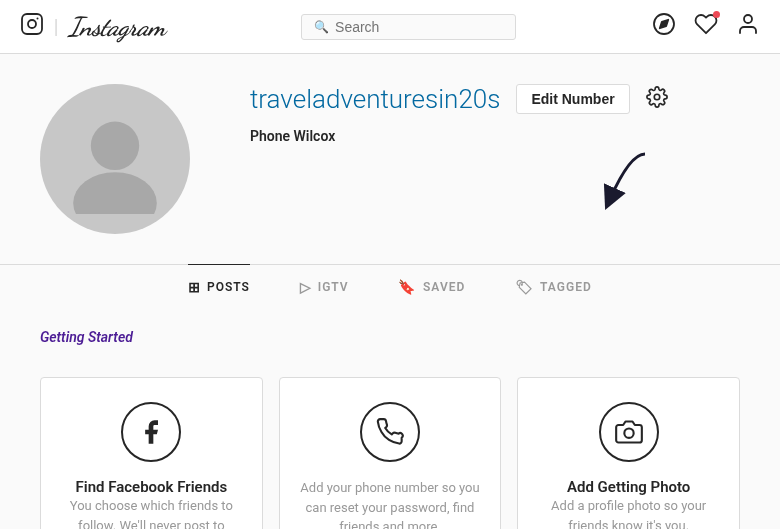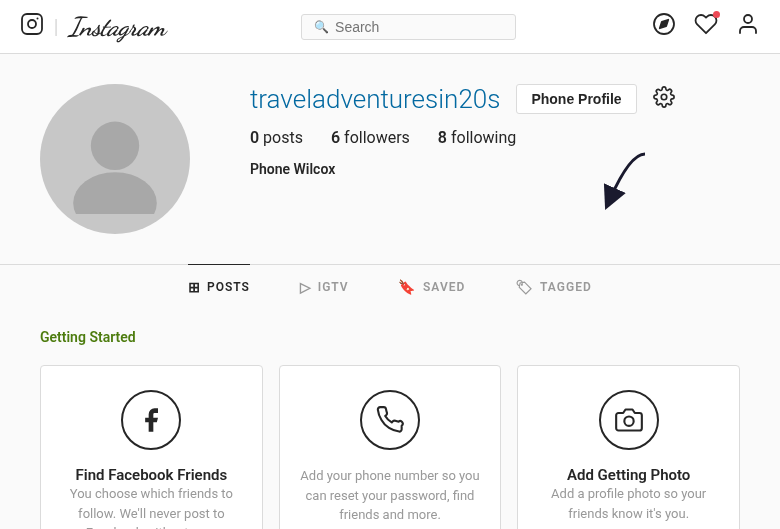--- a/index.html
+++ b/index.html
@@ -71,21 +71,21 @@
     .tab {
       display: flex; align-items: center; gap: 6px;
       padding: 14px 0; font-size: 12px; font-weight: 600; letter-spacing: 1px;
       color: #999; cursor: pointer; text-transform: uppercase; border-top: 1px solid transparent; margin-top: -1px;
     }
     .tab.active { color: #262626; border-top: 1px solid #262626; }
     .tab-icon { font-size: 14px; }
 
     
     .content-area { max-width: 780px; margin: 0 auto; padding: 20px 40px 30px; }
-    .section-title { font-size: 14px; font-weight: 600; color: #4d7c0f; margin-bottom: 20px; }
+    .section-title { font-size: 14px; font-weight: 600; color: #4c1d95; margin-bottom: 32px; font-style: italic; }
 
     .cards-row { display: flex; gap: 16px; }
     .card {
       flex: 1; background: #fff; border: 1px solid #dbdbdb; border-radius: 4px;
       padding: 24px 20px 20px; display: flex; flex-direction: column; align-items: center; text-align: center;
     }
     .card-icon-circle {
       width: 60px; height: 60px; border-radius: 50%; border: 2px solid #262626;
       display: flex; align-items: center; justify-content: center;
       font-size: 26px; margin-bottom: 16px; color: #262626;
@@ -146,34 +146,29 @@
         <svg class="avatar-svg" viewBox="0 0 100 100" xmlns="http://www.w3.org/2000/svg">
           <circle cx="50" cy="38" r="22" fill="#a8a8a8"></circle>
           <ellipse cx="50" cy="90" rx="38" ry="28" fill="#a8a8a8"></ellipse>
         </svg>
       </div>
     </div>
 
     <div class="profile-info">
       <div class="profile-top">
         <span class="username">traveladventuresin20s</span>
-        <button class="edit-profile-btn">Phone Profile</button>
+        <button class="edit-profile-btn">Edit Number</button>
         <span class="settings-gear">
           <svg width="22" height="22" viewBox="0 0 24 24" fill="none" stroke="#262626" stroke-width="1.8" stroke-linecap="round" stroke-linejoin="round">
             <circle cx="12" cy="12" r="3"></circle>
             <path d="M19.4 15a1.65 1.65 0 0 0 .33 1.82l.06.06a2 2 0 0 1-2.83 2.83l-.06-.06a1.65 1.65 0 0 0-1.82-.33 1.65 1.65 0 0 0-1 1.51V21a2 2 0 0 1-4 0v-.09A1.65 1.65 0 0 0 9 19.4a1.65 1.65 0 0 0-1.82.33l-.06.06a2 2 0 0 1-2.83-2.83l.06-.06A1.65 1.65 0 0 0 4.68 15a1.65 1.65 0 0 0-1.51-1H3a2 2 0 0 1 0-4h.09A1.65 1.65 0 0 0 4.6 9a1.65 1.65 0 0 0-.33-1.82l-.06-.06a2 2 0 0 1 2.83-2.83l.06.06A1.65 1.65 0 0 0 9 4.68a1.65 1.65 0 0 0 1-1.51V3a2 2 0 0 1 4 0v.09a1.65 1.65 0 0 0 1 1.51 1.65 1.65 0 0 0 1.82-.33l.06-.06a2 2 0 0 1 2.83 2.83l-.06.06A1.65 1.65 0 0 0 19.4 9a1.65 1.65 0 0 0 1.51 1H21a2 2 0 0 1 0 4h-.09a1.65 1.65 0 0 0-1.51 1z"></path>
           </svg>
         </span>
       </div>
 
-      <div class="profile-stats">
-        <div class="stat"><span>0</span> posts</div>
-        <div class="stat"><span>6</span> followers</div>
-        <div class="stat"><span>8</span> following</div>
-      </div>
 
       <div class="full-name">Phone Wilcox</div>
     </div>
   </div>
 
   <div style="position:absolute; top:95px; left:560px; pointer-events:none;">
     <svg width="90" height="70" viewBox="0 0 90 70">
       <defs>
         <marker id="arrowhead" markerWidth="8" markerHeight="8" refX="4" refY="4" orient="auto">
           <path d="M0,0 L8,4 L0,8 Z" fill="#1a1a2e"></path>

